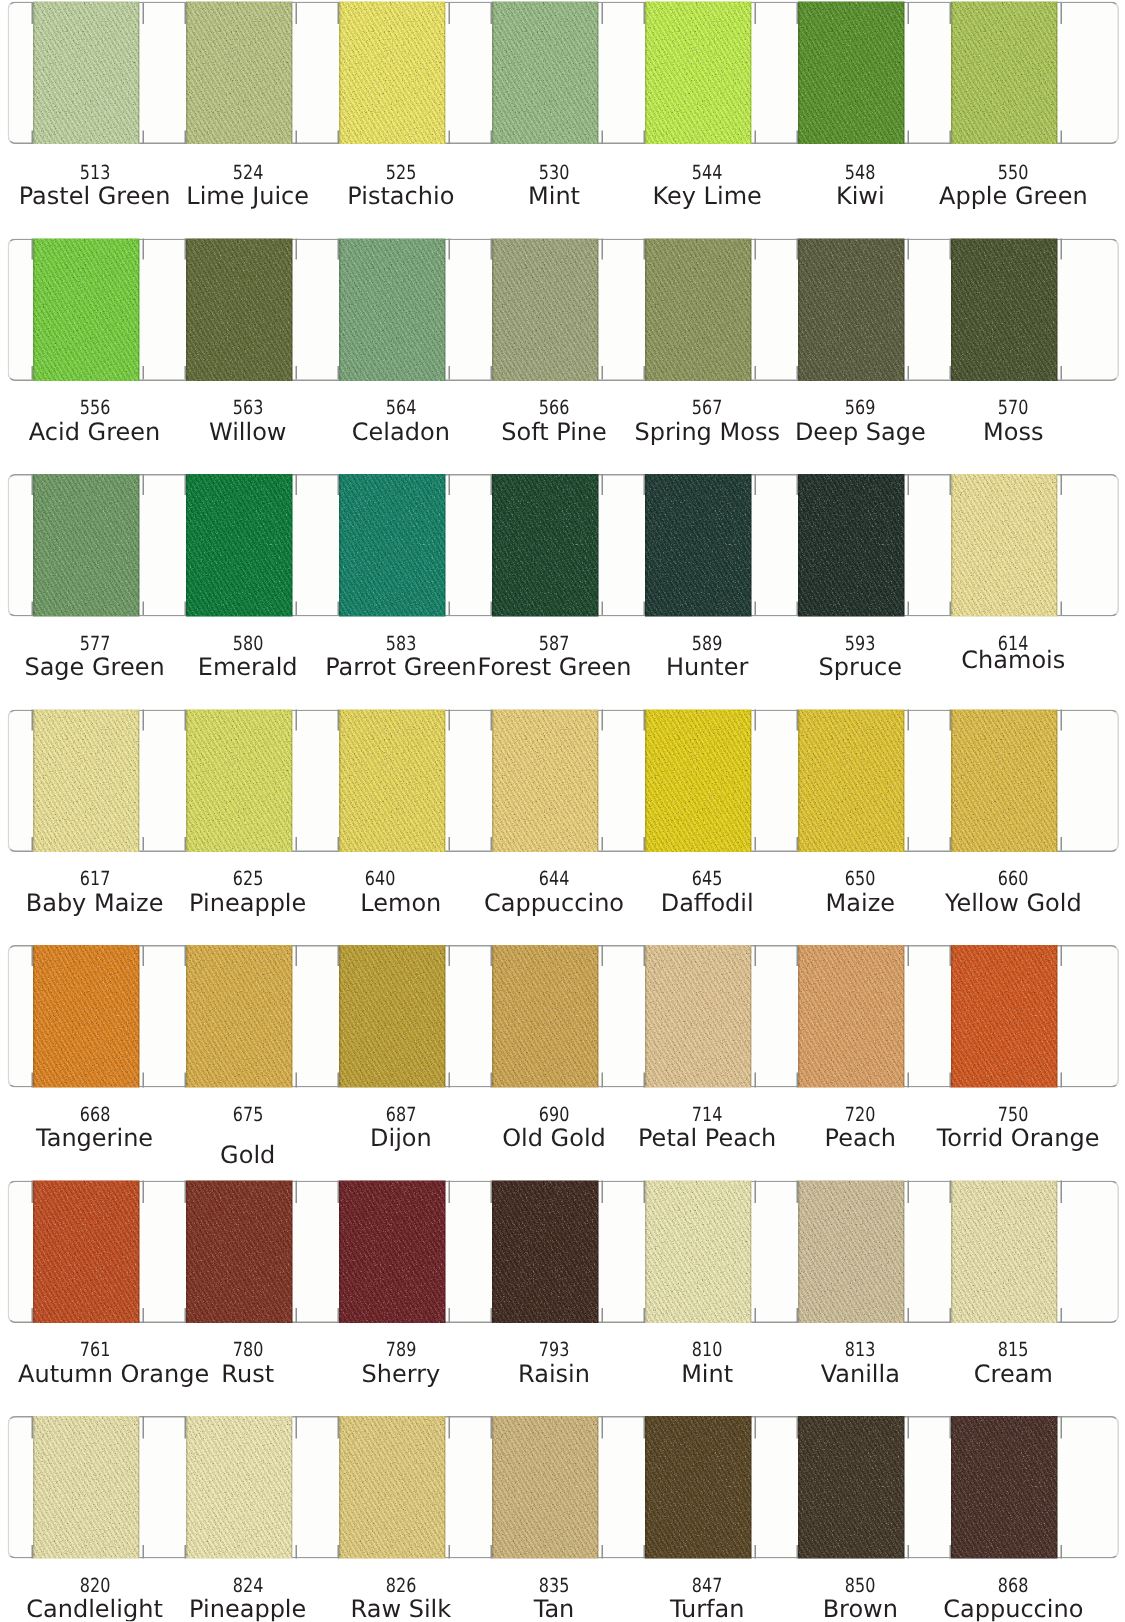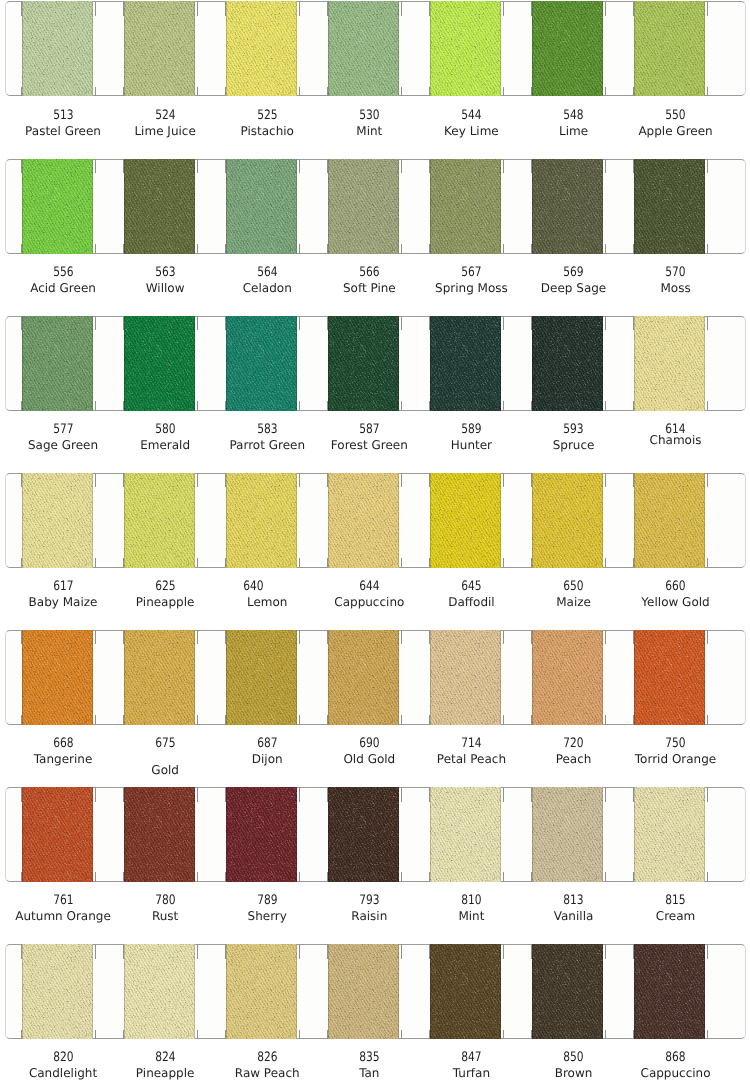--- a/index.html
+++ b/index.html
@@ -21,21 +21,21 @@
         rgba(0,0,0,.088) 1.3px 2.7px);}
   .edge{position:absolute;top:0;bottom:0;}
   .edgeL{left:0;width:1.4px;background:rgba(0,0,0,.17);}
   .edgeR{right:0;width:1.4px;background:rgba(0,0,0,.14);}
   .pin{position:absolute;width:1px;background:#8e9192;}
   .lab{position:absolute;width:102.09px;text-align:center;color:#231f20;
        font-family:"DejaVu Sans",sans-serif;line-height:12px;white-space:nowrap;}
   .lab > span{display:inline-block;}
   .code{font-size:13px;}
   .code > span{transform:scaleX(0.82);}
-  .name{font-size:12px;}
+  .name{font-size:16px;}
 </style>
 </head>
 <body>
 
 <svg width="0" height="0" style="position:absolute;left:-9999px" aria-hidden="true">
  <defs>
   <filter id="gdark" x="0" y="0" width="100%" height="100%">
     <feTurbulence type="fractalNoise" baseFrequency="1.25" numOctaves="2" seed="3" stitchTiles="stitch"></feTurbulence>
     <feColorMatrix type="matrix" values="0 0 0 0 0  0 0 0 0 0  0 0 0 0 0  1 0 0 0 -0.56"></feColorMatrix>
   </filter>
@@ -150,21 +150,21 @@
   <div class="lab name" style="left:12.0px;top:123.4px"><span>Pastel Green</span></div>
   <div class="lab code" style="left:114.1px;top:108.3px"><span>524</span></div>
   <div class="lab name" style="left:114.1px;top:123.4px"><span>Lime Juice</span></div>
   <div class="lab code" style="left:216.2px;top:108.3px"><span>525</span></div>
   <div class="lab name" style="left:216.2px;top:123.4px"><span>Pistachio</span></div>
   <div class="lab code" style="left:318.3px;top:108.3px"><span>530</span></div>
   <div class="lab name" style="left:318.3px;top:123.4px"><span>Mint</span></div>
   <div class="lab code" style="left:420.4px;top:108.3px"><span>544</span></div>
   <div class="lab name" style="left:420.4px;top:123.4px"><span>Key Lime</span></div>
   <div class="lab code" style="left:522.5px;top:108.3px"><span>548</span></div>
-  <div class="lab name" style="left:522.5px;top:123.4px"><span>Lime</span></div>
+  <div class="lab name" style="left:522.5px;top:123.4px"><span>Kiwi</span></div>
   <div class="lab code" style="left:624.5px;top:108.3px"><span>550</span></div>
   <div class="lab name" style="left:624.5px;top:123.4px"><span>Apple Green</span></div>
 </div>
 <div class="row" style="top:158.5px">
   <div class="card"></div>
   <div class="ribbon" style="left: 22px; background-color: rgb(118, 208, 62);">
     <svg class="noise" width="71.4" height="95" viewBox="0 0 71.4 95">
           <use href="#weave"></use>
         </svg>
     <span class="twill"></span>
@@ -750,21 +750,21 @@
   </div>
   <span class="pin" style="left:632.60px;top:0.2px;height:14.5px"></span>
   <span class="pin" style="left:632.60px;top:85.5px;height:9.3px"></span>
   <span class="pin" style="left:706.80px;top:0.2px;height:14.5px"></span>
   <span class="pin" style="left:706.80px;top:85.5px;height:9.3px"></span>
   <div class="lab code" style="left:12.0px;top:108.3px"><span>820</span></div>
   <div class="lab name" style="left:12.0px;top:123.4px"><span>Candlelight</span></div>
   <div class="lab code" style="left:114.1px;top:108.3px"><span>824</span></div>
   <div class="lab name" style="left:114.1px;top:123.4px"><span>Pineapple</span></div>
   <div class="lab code" style="left:216.2px;top:108.3px"><span>826</span></div>
-  <div class="lab name" style="left:216.2px;top:123.4px"><span>Raw Peach</span></div>
+  <div class="lab name" style="left:216.2px;top:123.4px"><span>Raw Silk</span></div>
   <div class="lab code" style="left:318.3px;top:108.3px"><span>835</span></div>
   <div class="lab name" style="left:318.3px;top:123.4px"><span>Tan</span></div>
   <div class="lab code" style="left:420.4px;top:108.3px"><span>847</span></div>
   <div class="lab name" style="left:420.4px;top:123.4px"><span>Turfan</span></div>
   <div class="lab code" style="left:522.5px;top:108.3px"><span>850</span></div>
   <div class="lab name" style="left:522.5px;top:123.4px"><span>Brown</span></div>
   <div class="lab code" style="left:624.5px;top:108.3px"><span>868</span></div>
   <div class="lab name" style="left:624.5px;top:123.4px"><span>Cappuccino</span></div>
 </div>
 </div>

